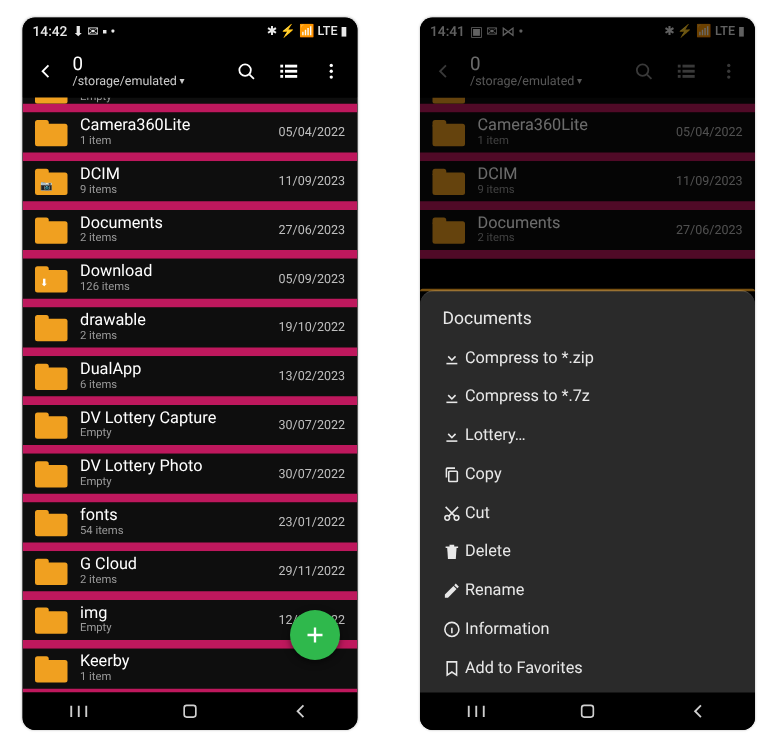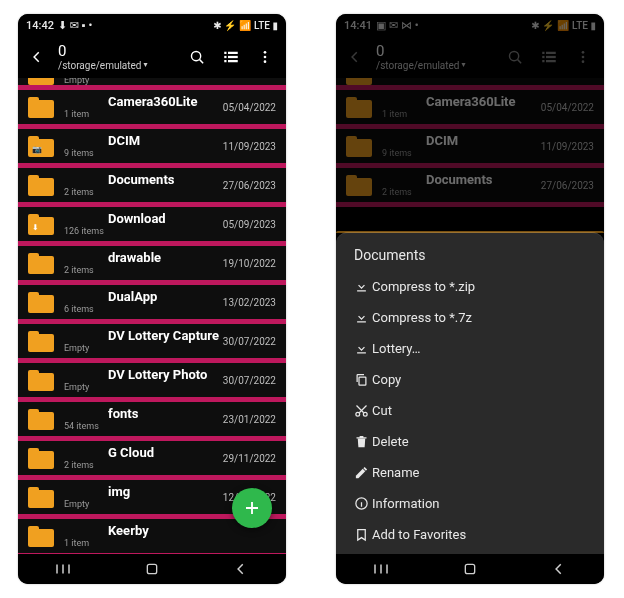--- a/index.html
+++ b/index.html
@@ -52,21 +52,21 @@
   .header .action { width: 22px; display:flex; align-items:center; justify-content:center; }
   .list {
     flex: 1;
     overflow: hidden;
   }
   .row {
     display: flex;
     align-items: center;
     height: 39px;
     padding: 0 10px;
-    border-bottom: 5px solid #be185d;
+    border-bottom: 7px solid #be185d;
     background: #0e0e0e;
     color: #fff;
   }
   .row.partial-top {
     height: 12px;
     overflow: hidden;
     align-items: flex-end;
   }
   .row.partial-top .folder-icon { align-self: flex-end; }
   .folder-icon {
@@ -90,21 +90,21 @@
     background: #f0a020;
     border-radius: 2px 2px 0 0;
   }
   .folder-inner {
     position: absolute;
     bottom: 3px; left: 4px;
     color: #fff;
     font-size: 8px;
   }
   .row-text { flex: 1; min-width: 0; }
-  .row-name { font-size: 13px; font-weight: 700; line-height: 1.15; white-space: nowrap; overflow:hidden; text-overflow: ellipsis; margin-left: 44px; }
+  .row-name { font-size: 13px; font-weight: 400; line-height: 1.15; white-space: nowrap; overflow:hidden; text-overflow: ellipsis; }
   .row-meta { font-size: 9px; color: #9a9a9a; }
   .row-date { font-size: 10px; color: #bfbfbf; align-self: center; }
   .fab {
     position: absolute;
     right: 14px;
     bottom: 56px;
     width: 40px; height: 40px;
     border-radius: 50%;
     background: #2fb84c;
     display: flex; align-items:center; justify-content:center;

